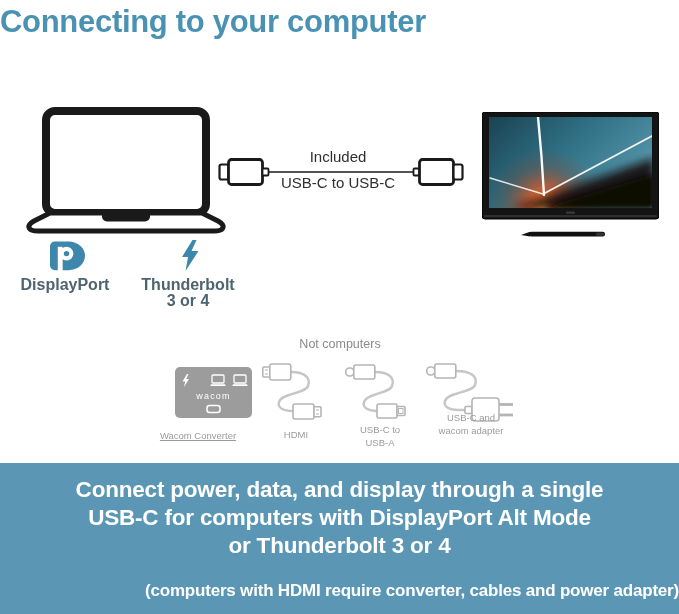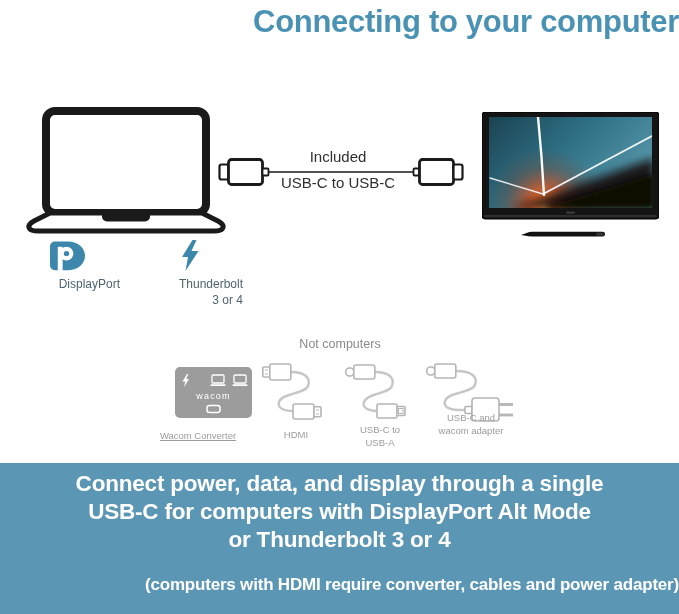--- a/index.html
+++ b/index.html
@@ -6,44 +6,44 @@
     --accent:#4a92b4; --banner:#5b97b5; --logo-blue:#3e87ac;
     --label-slate:#4e6470; --gray:#8f8f8f;
   }
   *{margin:0;padding:0;box-sizing:border-box;}
   html,body{background:#fff;}
   body{font-family:"Liberation Sans",sans-serif;}
   #stage{position:relative;width:679px;height:614px;background:#fff;overflow:hidden;}
   .abs{position:absolute;}
 
   .page-title{
-    top:0;left:0;width:679px;height:44px;line-height:44px;text-align:right;
+    top:0;left:0;width:679px;height:44px;line-height:44px;text-align:left;
     font-size:31px;font-weight:700;color:var(--accent);letter-spacing:-.3px;
   }
 
   .cable-label-top{top:148px;left:268px;width:140px;text-align:center;
     font-size:15px;color:#2f2f2f;}
   .cable-label-bottom{top:174px;left:258px;width:160px;text-align:center;
     font-size:15px;color:#2f2f2f;}
 
-  .port-label{width:110px;text-align:right;font-size:12px;line-height:15.5px;
-    color:var(--label-slate);}
+  .port-label{width:110px;text-align:center;font-size:16px;line-height:15.5px;
+    color:var(--label-slate);font-weight:bold;}
   .dp-label{top:277px;left:10px;}
   .tb-label{top:277px;left:133px;}
 
   .ni-heading{top:337px;left:240px;width:200px;text-align:center;
     font-size:12.5px;color:#8a8a8a;}
   .ni-label{text-align:center;font-size:9.5px;line-height:12.5px;color:#9b9b9b;}
   .ni-label-converter{top:430px;left:144px;width:108px;text-decoration:underline;}
   .ni-label-hdmi{top:429px;left:261px;width:70px;}
   .ni-label-usbca{top:424px;left:345px;width:70px;}
   .ni-label-power{top:412px;left:423px;width:96px;}
 
   .banner{top:463px;left:0;width:679px;height:151px;background:var(--banner);}
-  .banner-main{padding-top:7px;text-align:center;color:#fff;
+  .banner-main{padding-top:13px;text-align:center;color:#fff;
     font-size:22.5px;line-height:28px;font-weight:700;letter-spacing:-.2px;}
   .banner-note{margin-top:21px;text-align:right;color:#fff;
     font-size:17px;font-weight:700;letter-spacing:-.2px;}
 
   svg{display:block;}
 </style>
 </head>
 <body>
 
 <div id="stage">

